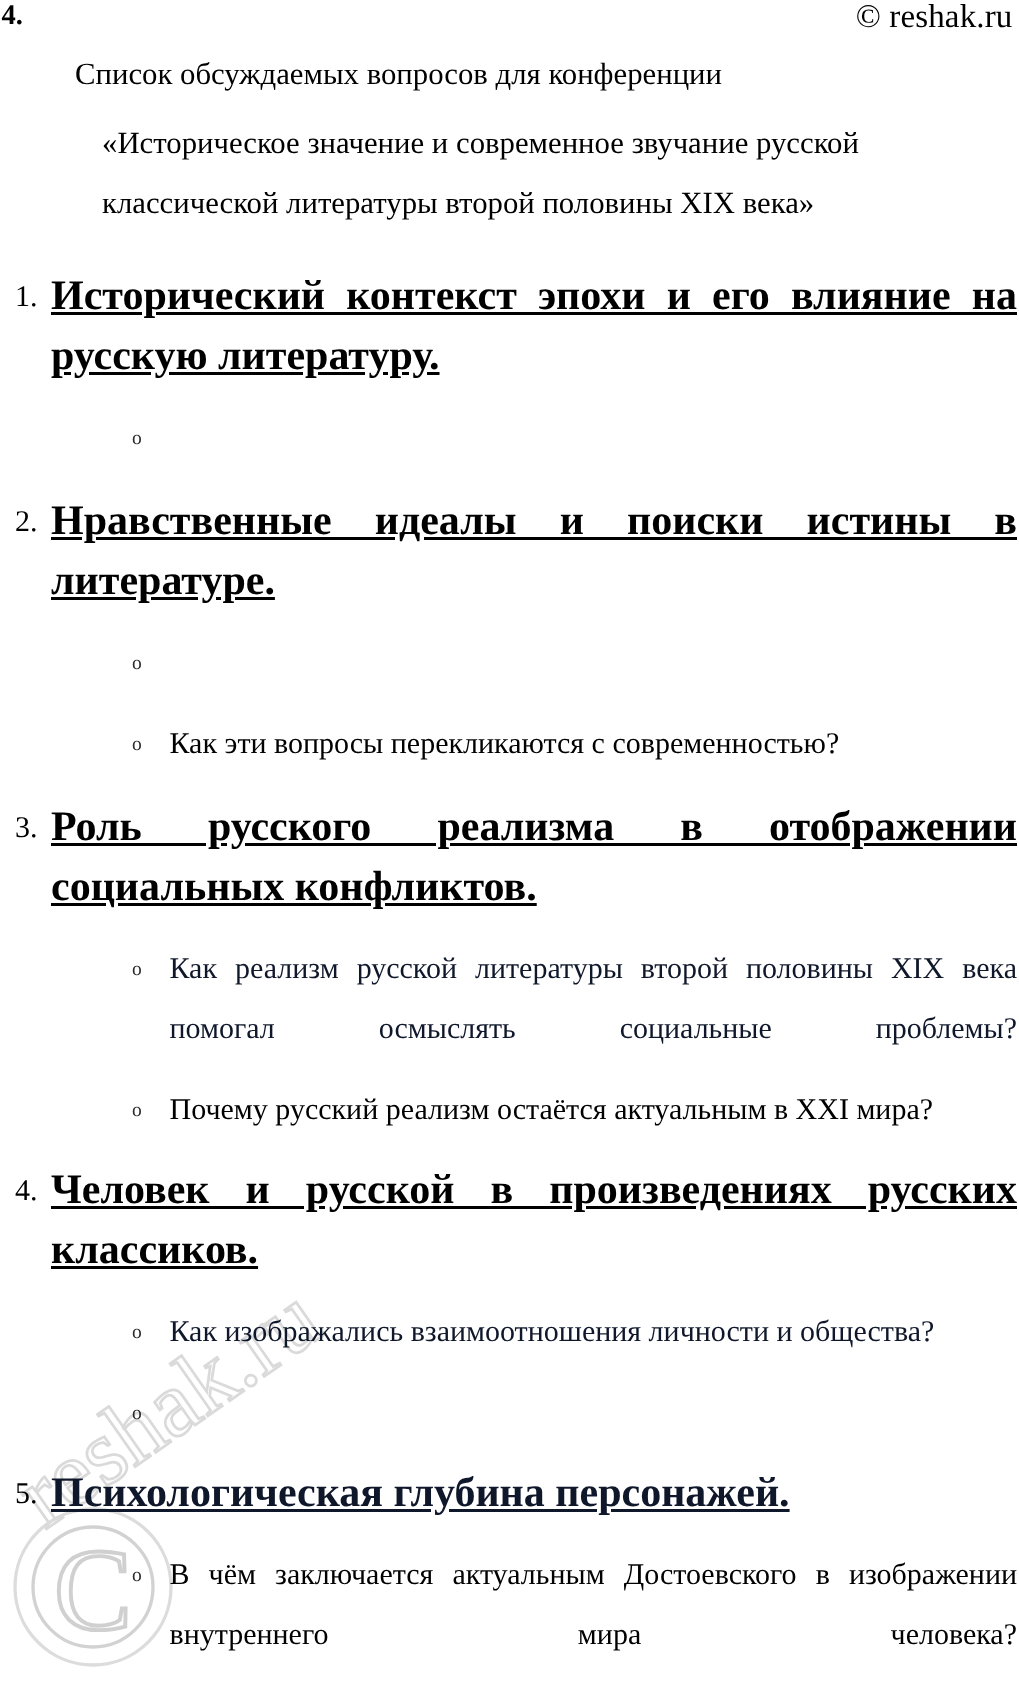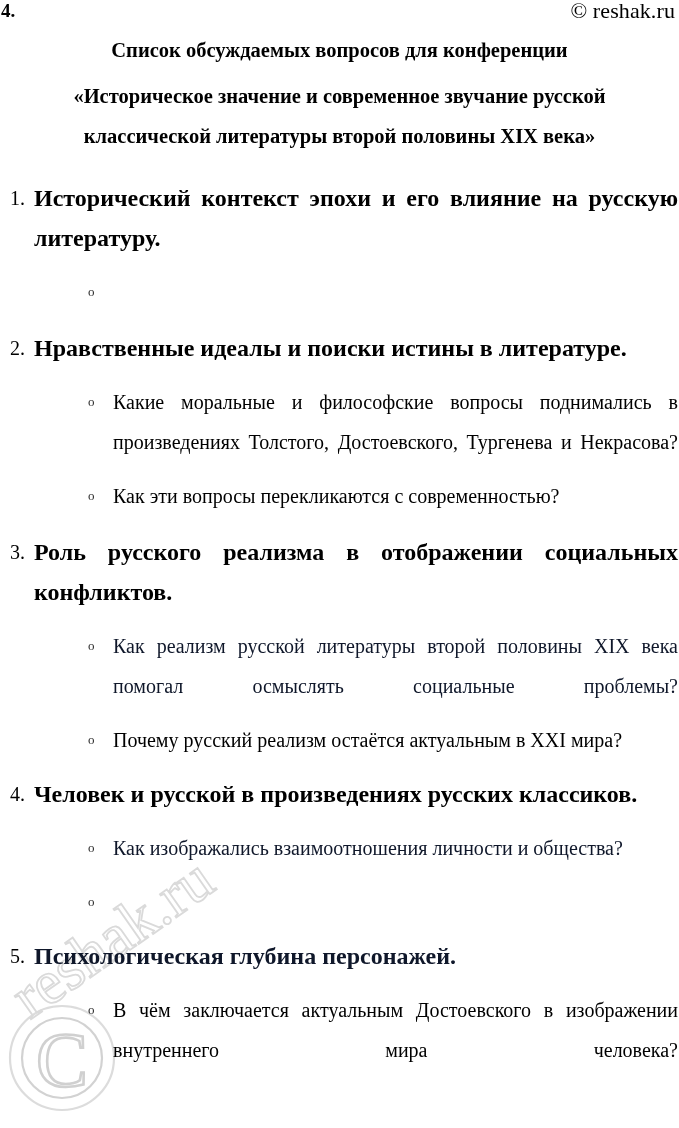--- a/index.html
+++ b/index.html
@@ -67,26 +67,27 @@
   .content {
     position: absolute;
     left: 0px;
     top: 30px;
     width: 679px;
     z-index: 3;
   }
 
   
   .title-block {
-    text-align: center;
-    font-weight: bold;
+    text-align: left;
+    font-weight: normal;
     font-size: 20.5px;
     line-height: 40px;
     padding: 0 14px 0 14px;
     box-sizing: border-box;
+    margin-left: 36px;
   }
   .title-line-1 { margin-bottom: 6px; }
   .title-line-2 {
     display: block;
     padding: 0 18px;
   }
 
   
   .ol-list {
     margin: 0;
@@ -108,25 +109,26 @@
     text-align: right;
     font-size: 20px;
     line-height: 40px;
     font-weight: normal;
     padding-right: 9px;
     box-sizing: border-box;
   }
   .num-text {
     flex: 1 1 auto;
     font-weight: bold;
-    font-size: 24px;
+    font-size: 28px;
     line-height: 40px;
     text-align: justify;
     text-align-last: left;
     hyphens: none;
+    text-decoration: underline;
   }
 
   
   .sub-list {
     margin: 0;
     padding: 0;
     list-style: none;
   }
   .sub-item {
     display: flex;
@@ -205,21 +207,20 @@
       </li>
 
       <li class="num-item item-2">
         <div class="num-row">
           <span class="num-marker">2.</span>
           <span class="num-text">Нравственные идеалы и поиски истины в литературе.</span>
         </div>
         <ul class="sub-list">
           <li class="sub-item">
             <span class="sub-marker">o</span>
-            <span class="sub-text justify-all">Какие моральные и философские вопросы поднимались в произведениях Толстого, Достоевского, Тургенева и Некрасова?</span>
           </li>
           <li class="sub-item">
             <span class="sub-marker">o</span>
             <span class="sub-text">Как эти вопросы перекликаются с современностью?</span>
           </li>
         </ul>
       </li>
 
       <li class="num-item item-3">
         <div class="num-row">

